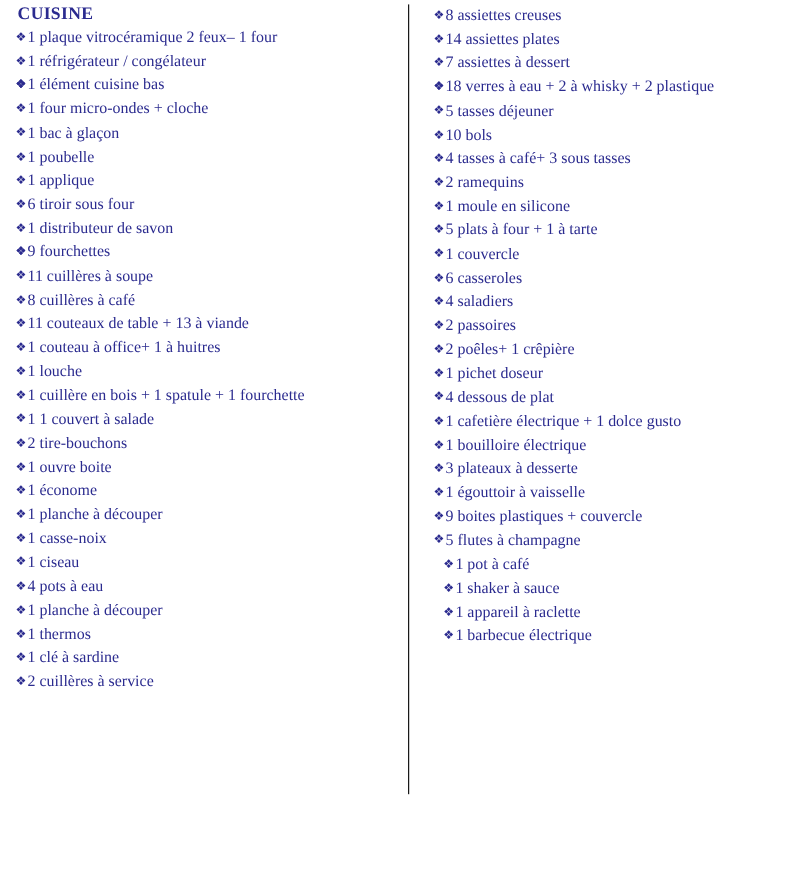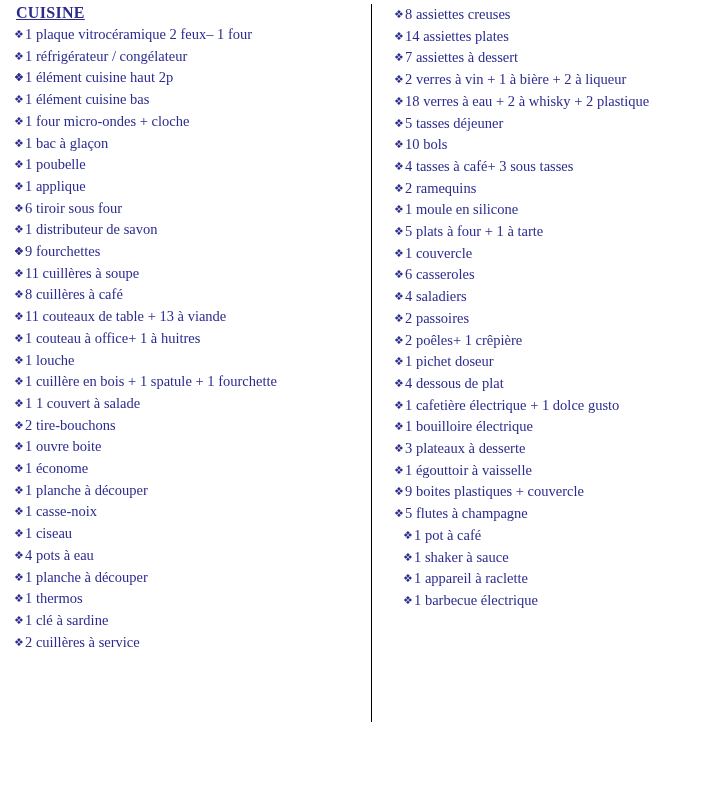--- a/index.html
+++ b/index.html
@@ -41,21 +41,20 @@
     width: 346px;
     box-sizing: border-box;
     padding-left: 22px;
     height: 718px;
   }
   .title {
     font-family: "Liberation Serif", serif;
     font-size: 16px;
     font-weight: bold;
     color: #2b2b8f;
-    text-decoration: underline;
     letter-spacing: 0.3px;
     margin: 0 0 3px 2px;
     line-height: 17px;
   }
   ul.items {
     list-style: none;
     margin: 0;
     padding: 0;
   }
   ul.items li {
@@ -89,21 +88,21 @@
 
 <div class="page">
   <div class="columns">
 
     <div class="col-left">
       <div class="title">CUISINE</div>
       <ul class="items">
           <li><span class="bullet">❖</span><span>1 plaque vitrocéramique 2 feux– 1 four</span></li>
           <li><span class="bullet">❖</span><span>1 réfrigérateur / congélateur</span></li>
           <li><span class="bullet">❖</span></li>
-          <li><span class="bullet">❖</span><span>1 élément cuisine haut 2p</span></li>
+          <li><span class="bullet">❖</span></li>
           <li><span class="bullet">❖</span><span>1 élément cuisine bas</span></li>
           <li><span class="bullet">❖</span><span>1 four micro-ondes + cloche</span></li>
           <li><span class="bullet">❖</span><span>1 bac à glaçon</span></li>
           <li><span class="bullet">❖</span><span>1 poubelle</span></li>
           <li><span class="bullet">❖</span><span>1 applique</span></li>
           <li><span class="bullet">❖</span><span>6 tiroir sous four</span></li>
           <li><span class="bullet">❖</span><span>1 distributeur de savon</span></li>
           <li><span class="bullet">❖</span></li>
           <li><span class="bullet">❖</span><span>9 fourchettes</span></li>
           <li><span class="bullet">❖</span><span>11 cuillères à soupe</span></li>
@@ -126,21 +125,21 @@
           <li><span class="bullet">❖</span><span>2 cuillères à service</span></li>
         </ul>
     </div>
 
     <div class="col-right">
       <div class="spacer-top-right"></div>
       <ul class="items">
           <li><span class="bullet">❖</span><span>8 assiettes creuses</span></li>
           <li><span class="bullet">❖</span><span>14 assiettes plates</span></li>
           <li><span class="bullet">❖</span><span>7 assiettes à dessert</span></li>
-          <li><span class="bullet">❖</span><span>2 verres à vin + 1 à bière + 2 à liqueur</span></li>
+          <li><span class="bullet">❖</span></li>
           <li><span class="bullet">❖</span><span>18 verres à eau + 2 à whisky + 2 plastique</span></li>
           <li><span class="bullet">❖</span><span>5 tasses déjeuner</span></li>
           <li><span class="bullet">❖</span><span>10 bols</span></li>
           <li><span class="bullet">❖</span><span>4 tasses à café+ 3 sous tasses</span></li>
           <li><span class="bullet">❖</span><span>2 ramequins</span></li>
           <li><span class="bullet">❖</span><span>1 moule en silicone</span></li>
           <li><span class="bullet">❖</span><span>5 plats à four  + 1 à tarte</span></li>
           <li><span class="bullet">❖</span><span>1 couvercle</span></li>
           <li><span class="bullet">❖</span><span>6 casseroles</span></li>
           <li><span class="bullet">❖</span><span>4 saladiers</span></li>

